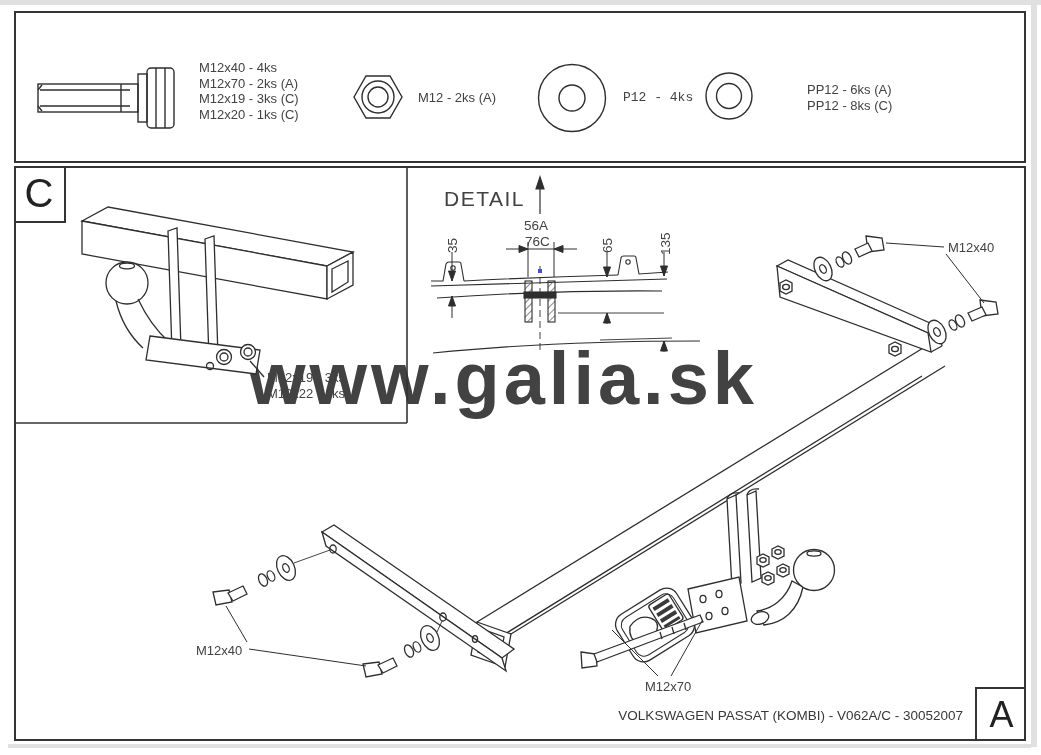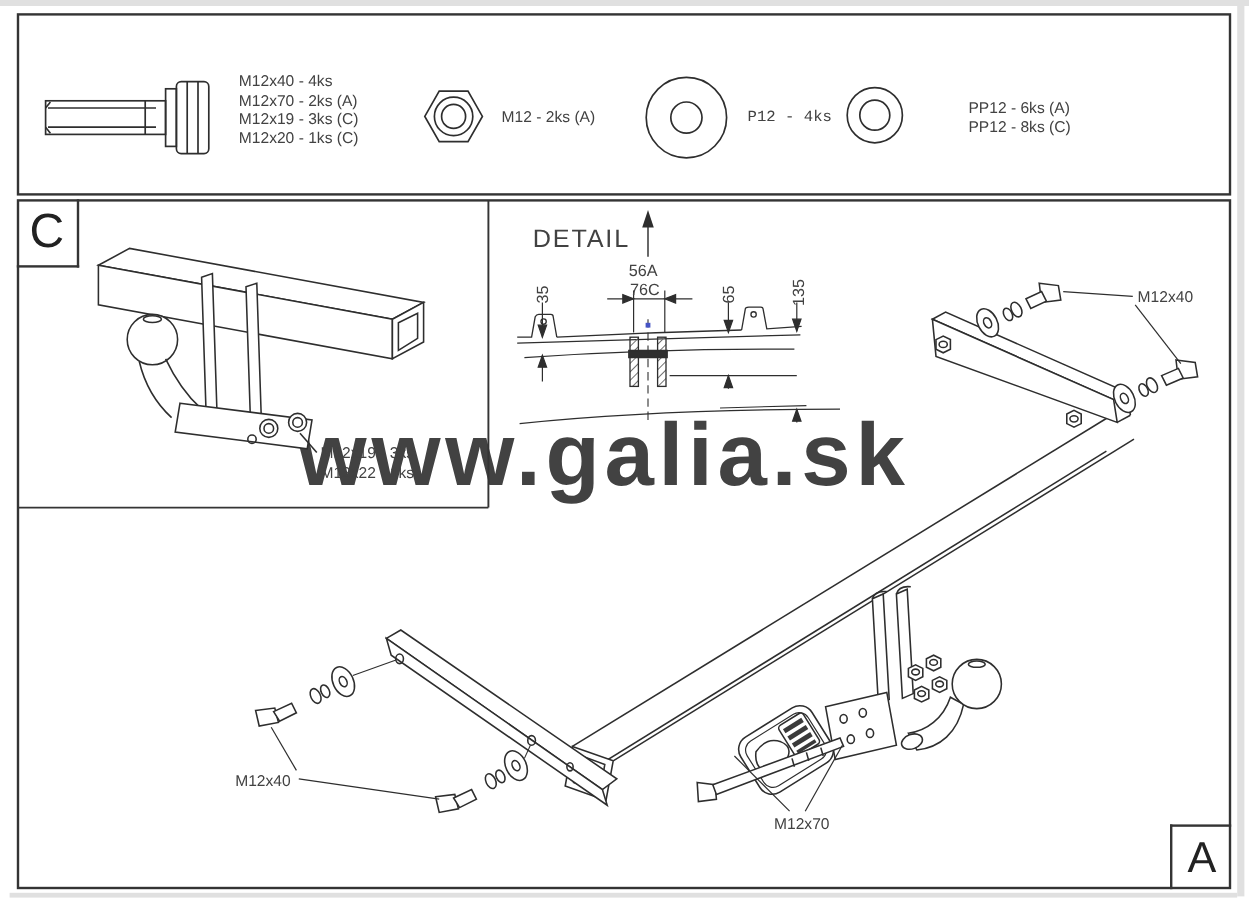--- a/index.html
+++ b/index.html
@@ -46,20 +46,21 @@
     <span>PP12 - 8ks (C)</span>
   </div>
 
   <div class="frame" style="left:14px;top:166px;width:1012px;height:575px;"></div>
   <div class="letter-box" id="c-box">
     <span>C</span>
   </div>
   <div class="letter-box" id="a-box">
     <span>A</span>
   </div>
+  <div id="footer-title">VOLKSWAGEN PASSAT (KOMBI) - V062A/C - 30052007</div>
 
   <svg width="1041" height="755" viewBox="0 0 1041 755">
     <defs>
       <pattern id="hatch" width="5" height="5" patternTransform="rotate(45)" patternUnits="userSpaceOnUse">
         <line x1="0" y1="0" x2="0" y2="5" stroke="#6a6a6a" stroke-width="1.6"></line>
       </pattern>
     </defs>
 
     <text x="248" y="404" font-size="74" font-weight="bold" letter-spacing="4" fill="#d7d7d7">www.galia.sk</text>
 

